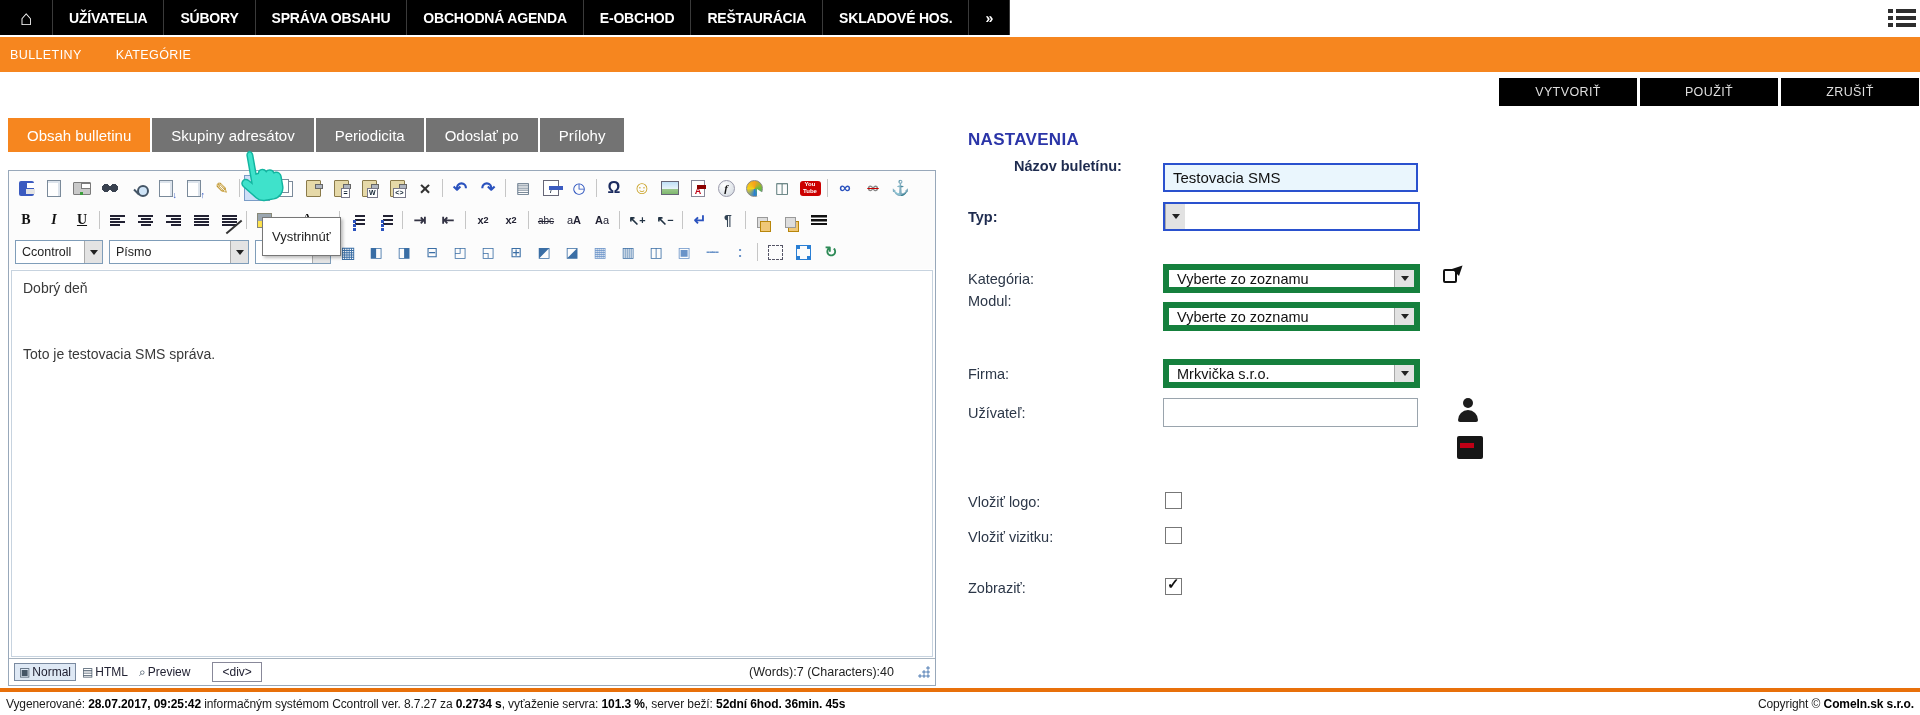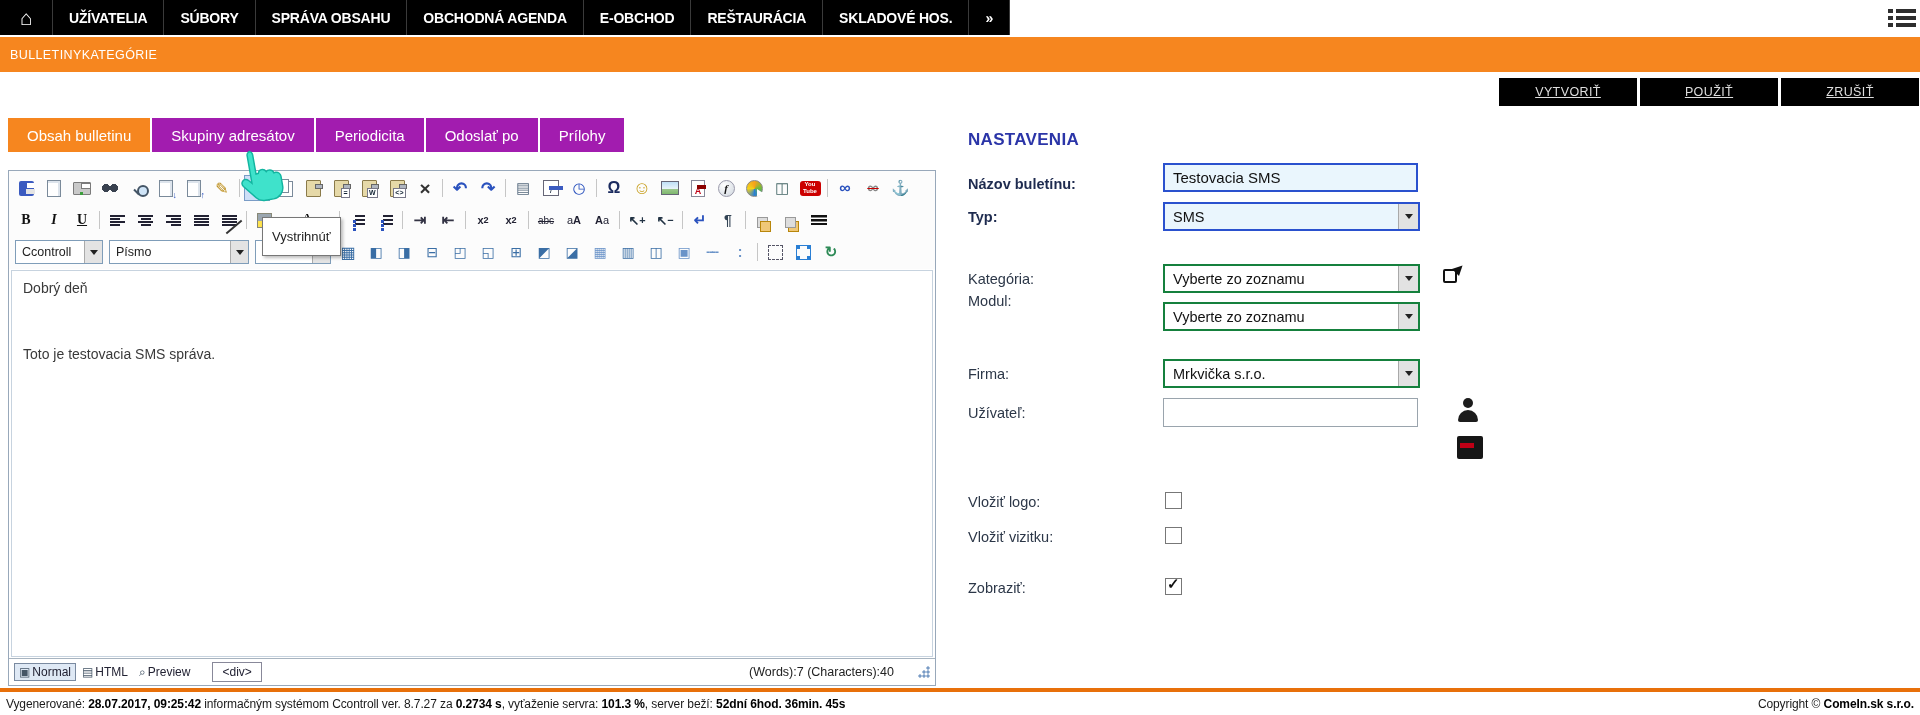--- a/index.html
+++ b/index.html
@@ -15,40 +15,40 @@
             font-size:14px;letter-spacing:-0.2px;border-right:1px solid #3a3a3a;white-space:nowrap;cursor:pointer;}
   .list-icon{position:absolute;left:1888px;top:9px;width:28px;height:18px;background-repeat:no-repeat;
       background-image:linear-gradient(#2e2e2e,#2e2e2e),linear-gradient(#2e2e2e,#2e2e2e),
         linear-gradient(#2e2e2e,#2e2e2e),linear-gradient(#2e2e2e,#2e2e2e),
         linear-gradient(#2e2e2e,#2e2e2e),linear-gradient(#2e2e2e,#2e2e2e);
       background-size:5px 4px,20px 4px,5px 4px,20px 4px,5px 4px,20px 4px;
       background-position:0 0,8px 0,0 7px,8px 7px,0 14px,8px 14px;cursor:pointer;}
 
   
   .subnav{position:absolute;top:37px;left:0;width:100%;height:35px;background:#F6861F;
-          display:flex;align-items:center;padding-left:10px;box-sizing:border-box;}
+          display:flex;align-items:center;padding-left:10px;gap:34px;box-sizing:border-box;}
   .subnav-item{color:#fff;font-size:12.5px;letter-spacing:.4px;cursor:pointer;}
 
   
   .page-title{position:absolute;left:8px;top:81px;font-size:22px;font-weight:bold;color:#1b1b1b;}
   .page-title .sub{font-size:18px;}
   .actions{position:absolute;left:1499px;top:78px;display:flex;gap:3px;z-index:5;}
   .action-btn{width:138px;height:28px;background:#000;color:#dedede;font-size:12.5px;
-              display:flex;align-items:center;justify-content:center;letter-spacing:.4px;cursor:pointer;text-decoration:underline;}
+              display:flex;align-items:center;justify-content:center;letter-spacing:.4px;cursor:pointer;}
 
   
   .processing{position:absolute;left:1728px;top:33px;width:188px;height:73px;z-index:30;
               background:rgba(255,255,255,.78);display:flex;align-items:center;justify-content:center;gap:9px;}
   .spinner{width:25px;height:25px;border-radius:50%;box-sizing:border-box;
            border:5px solid #3f3f3f;border-top-color:#8d8d8d;border-left-color:#dcdcdc;transform:rotate(-15deg);}
   .plabel{font-size:17px;font-weight:bold;color:#0d0d0d;}
 
   
   .tabs{position:absolute;left:8px;top:118px;height:34px;display:flex;gap:2px;}
-  .tab{background:#a21caf;color:#fff;font-size:15px;display:flex;align-items:center;
+  .tab{background:#737373;color:#fff;font-size:15px;display:flex;align-items:center;
        padding:0 19px;cursor:pointer;white-space:nowrap;}
   .tab.active{background:#F6861F;}
 
   
   .editor{position:absolute;left:8px;top:170px;width:928px;height:516px;border:1px solid #98a8ba;
           background:#fff;display:flex;flex-direction:column;box-sizing:border-box;}
   .toolbar{background:#fcfcfc;padding:1px 3px;}
   .trow{display:flex;align-items:center;height:32px;}
   .sep{width:1px;height:18px;background:#c6c6c6;margin:0 3px;}
   .ic{display:flex;align-items:center;justify-content:center;width:24px;height:24px;margin:0 1px;
@@ -156,21 +156,21 @@
       box-shadow:2px 2px 3px rgba(0,0,0,.25);padding:11px 9px;font-size:13px;color:#222;white-space:nowrap;}
   .hand{position:absolute;left:234px;top:147px;z-index:40;transform:rotate(-10deg);}
 
   
   .settings-heading{position:absolute;left:968px;top:130px;font-size:17px;font-weight:bold;color:#2B35A8;letter-spacing:.3px;}
   .flabel{position:absolute;left:968px;font-size:14.5px;color:#2c3748;}
   .flabel.b{font-weight:bold;color:#1e2b4f;}
   .tin{position:absolute;left:1163px;width:255px;height:29px;box-sizing:border-box;border:1px solid #9aa4ad;
       background:#fff;font-size:15px;color:#111;display:flex;align-items:center;padding:0 8px;cursor:text;}
   .tin.focus{border:2px solid #2a51ce;background:#eaf6fd;}
-  .sel{position:absolute;left:1163px;width:257px;height:29px;box-sizing:border-box;border:2px solid #15803d;
+  .sel{position:absolute;left:1163px;width:257px;height:29px;box-sizing:border-box;border:6px solid #15803d;
       background:#fff;display:flex;cursor:pointer;}
   .sel.focus{border:2px solid #2a51ce;}
   .sel .sv{flex:1;display:flex;align-items:center;padding:0 8px;font-size:14.5px;color:#111;}
   .sel.focus .sv{background:#eaf6fd;}
   .sel .sb{width:19px;background:#e2e2e2;border-left:1px solid #a9a9a9;display:flex;align-items:center;justify-content:center;}
   .cb{position:absolute;left:1165px;width:15px;height:15px;border:1px solid #777;background:#fff;cursor:pointer;}
   .cb.checked::after{content:"✓";position:absolute;top:-4px;left:1px;font-size:15px;font-weight:bold;color:#111;}
   .ic-person{position:absolute;left:1458px;top:398px;width:20px;height:24px;cursor:pointer;}
   .ic-person::before{content:"";position:absolute;top:0;left:5px;width:10px;height:10px;border-radius:50%;background:#1c1c1c;}
   .ic-person::after{content:"";position:absolute;bottom:0;left:0;width:20px;height:12px;
@@ -534,25 +534,24 @@
 
   <div class="tooltip">Vystrihnúť</div>
   <div class="hand">
     <svg width="50" height="62" viewBox="0 0 24 29">
       <path d="M9.3 1.2c1 0 1.8.8 1.8 1.8v9.4l1.1-.1c.3-1 1.2-1.6 2.2-1.5.8.1 1.4.6 1.7 1.3.4-.4 1-.6 1.6-.5 1 .1 1.7.8 1.9 1.7.3-.1.7-.2 1-.1 1.2.1 2.1 1.1 2.1 2.3v4.7c0 3-2.4 5.4-5.3 5.4h-4c-1.6 0-3.2-.7-4.2-2l-5.1-6.4c-.6-.8-.5-1.9.2-2.6.7-.7 1.9-.6 2.6.1l1.5 1.7V3c0-1 .8-1.8 1.9-1.8z" fill="#3FE2CB" stroke="#12b5a0" stroke-width="0.7"></path>
     </svg>
   </div>
 
   <div class="settings-heading">NASTAVENIA</div>
   <div id="fields">
-      <div class="flabel b" style="top: 176px;">Názov buletínu:</div>
+      <div class="flabel b" style="top: 158px; margin-left: 46px;">Názov buletínu:</div>
       <div class="tin focus" style="top: 163px;">Testovacia SMS</div>
       <div class="flabel b" style="top: 209px;">Typ:</div>
       <div class="sel focus" style="top: 202px;">
-        <span class="sv">SMS</span>
         <span class="sb">
           <span class="arr"></span>
         </span>
       </div>
       <div class="flabel" style="top: 271px;">Kategória:</div>
       <div class="sel" style="top: 264px;">
         <span class="sv">Vyberte zo zoznamu</span>
         <span class="sb">
           <span class="arr"></span>
         </span>

